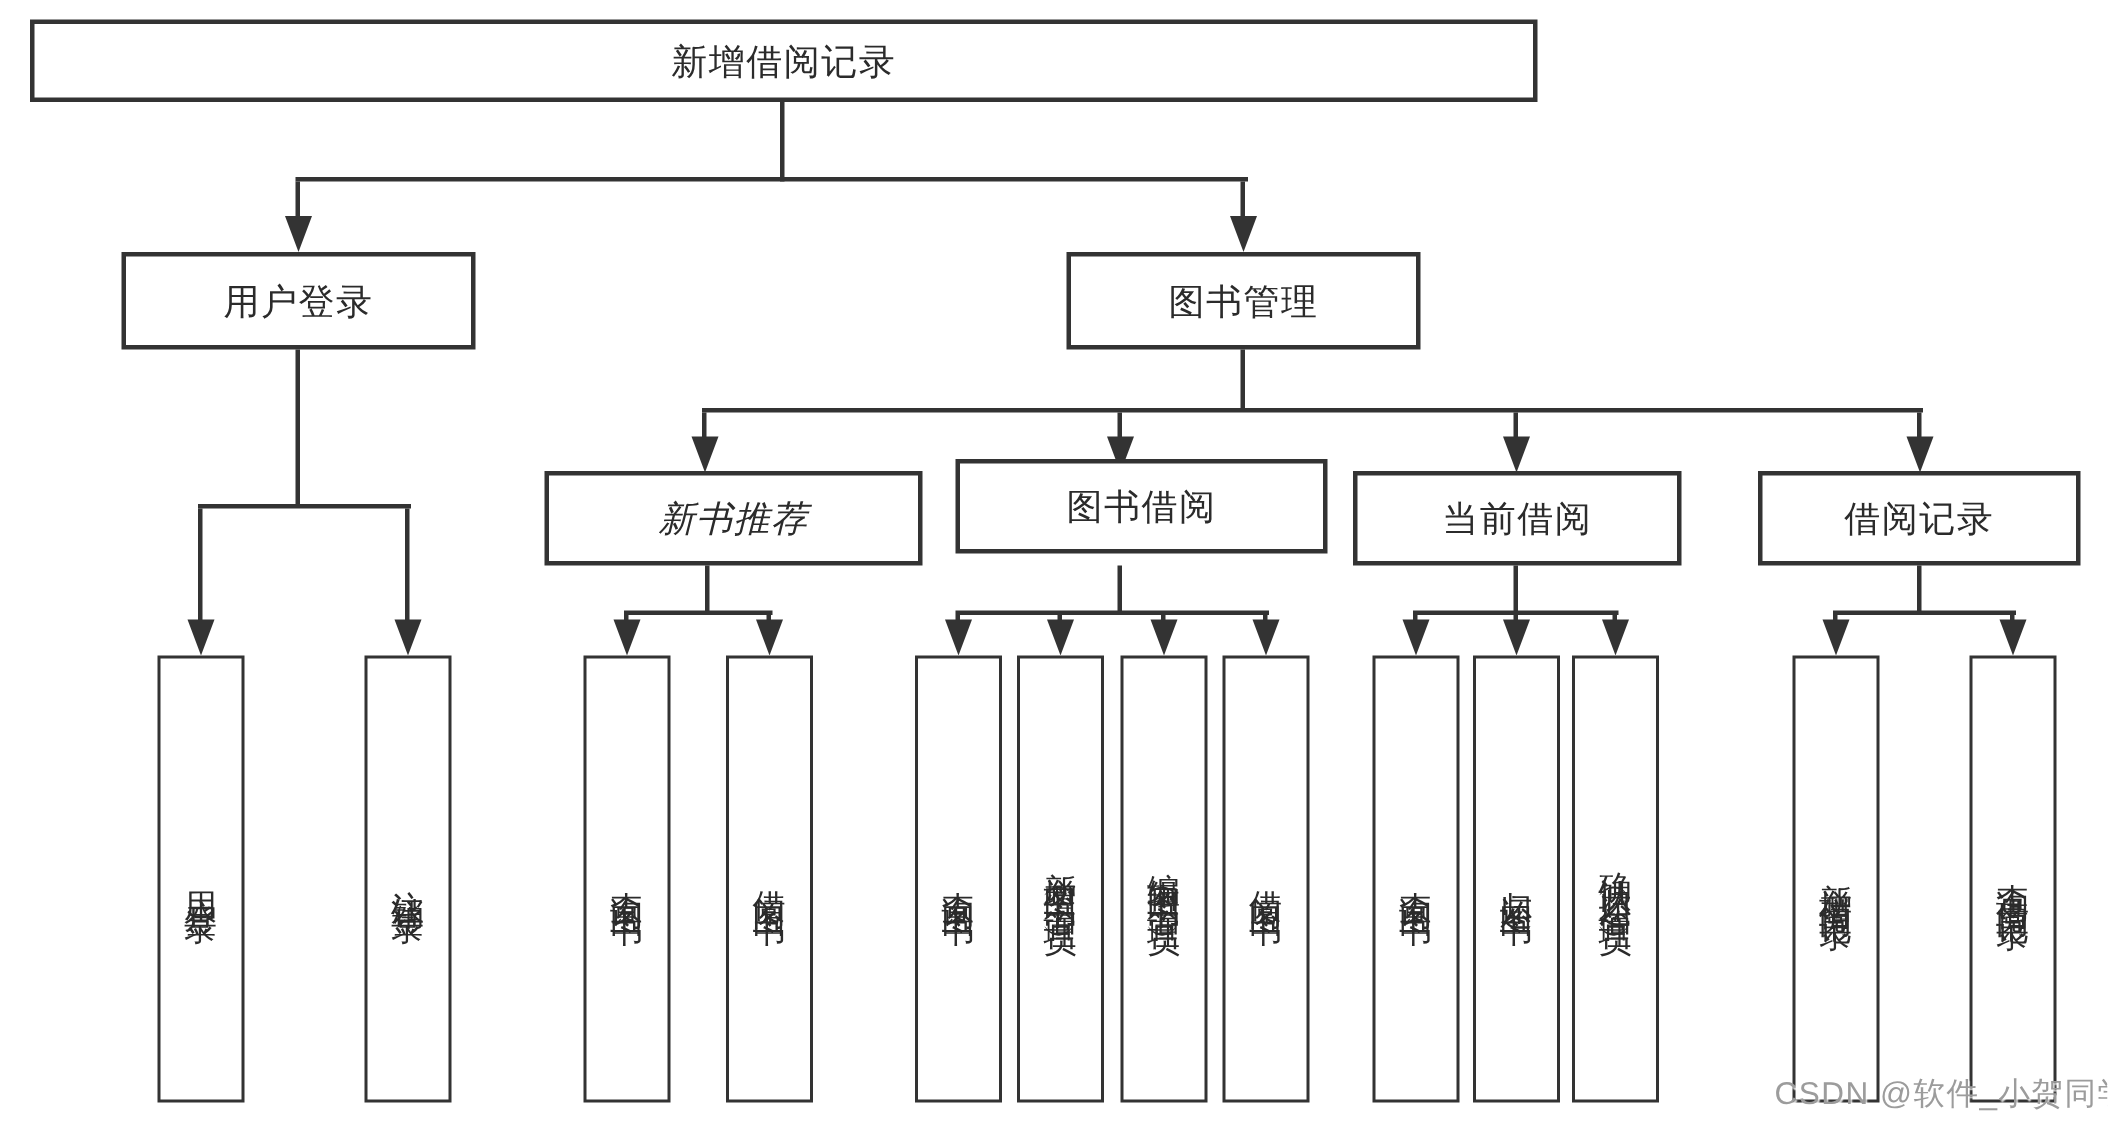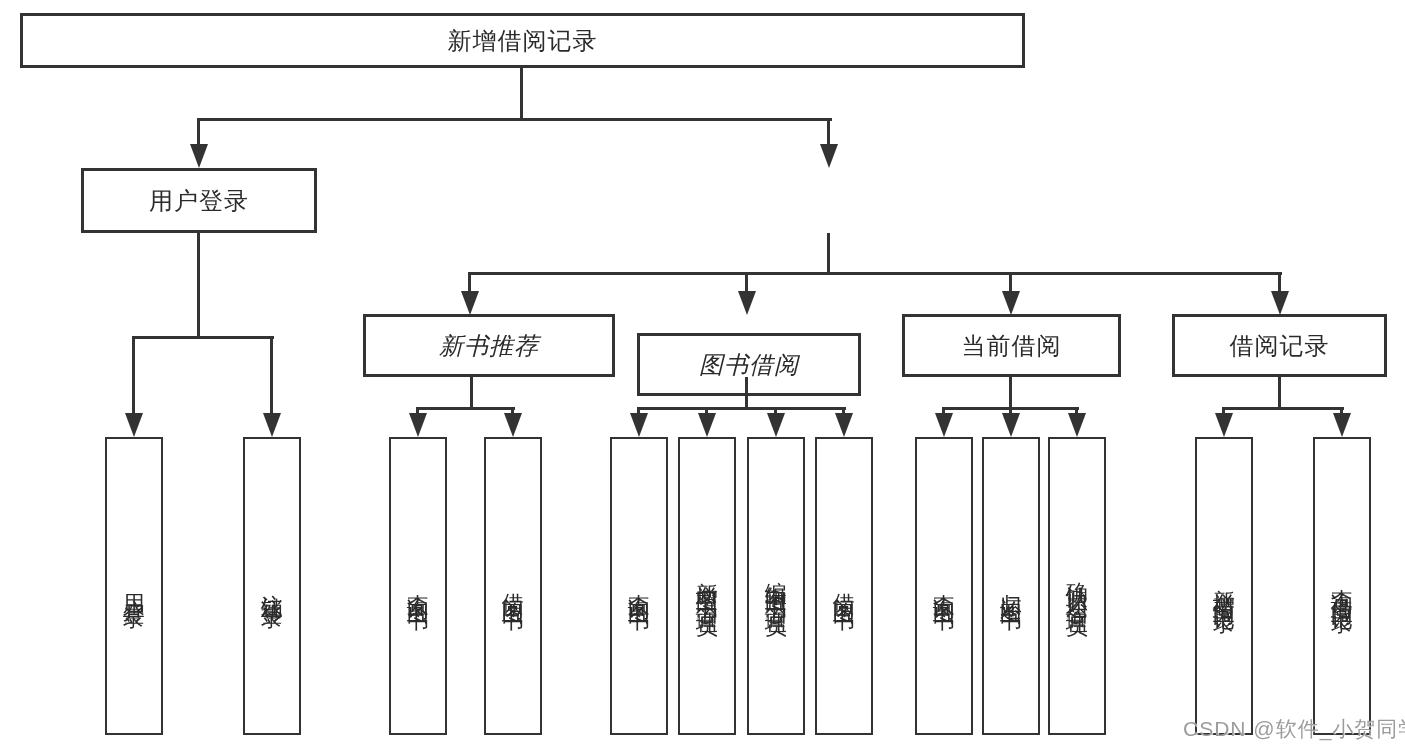--- a/index.html
+++ b/index.html
@@ -30,20 +30,23 @@
   <div class="v" style="left:520px;top:68px;height:53px;"></div>
   <div class="h" style="left:197px;top:118px;width:635px;"></div>
   <div class="v" style="left:197px;top:121px;height:23px;"></div>
   <div class="ah" style="left:190px;top:144px;"></div>
   <div class="v" style="left:827px;top:121px;height:23px;"></div>
   <div class="ah" style="left:820px;top:144px;"></div>
 
   <div class="node" style="left:81px;top:168px;width:236px;height:65px;">
     <span>用户登录</span>
   </div>
+  <div class="node" style="left:711px;top:168px;width:236px;height:65px;">
+    <span>图书管理</span>
+  </div>
 
   <div class="v" style="left:197px;top:233px;height:104px;"></div>
   <div class="h" style="left:132px;top:336px;width:142px;"></div>
   <div class="v" style="left:132px;top:339px;height:76px;"></div>
   <div class="ah" style="left:125px;top:413px;"></div>
   <div class="v" style="left:270px;top:339px;height:76px;"></div>
   <div class="ah" style="left:263px;top:413px;"></div>
 
   <div class="v" style="left:827px;top:233px;height:41px;"></div>
   <div class="h" style="left:468px;top:272px;width:814px;"></div>
@@ -52,21 +55,21 @@
   <div class="v" style="left:745px;top:275px;height:18px;"></div>
   <div class="ah" style="left:738px;top:291px;"></div>
   <div class="v" style="left:1009px;top:275px;height:18px;"></div>
   <div class="ah" style="left:1002px;top:291px;"></div>
   <div class="v" style="left:1278px;top:275px;height:18px;"></div>
   <div class="ah" style="left:1271px;top:291px;"></div>
 
   <div class="node" style="left:363px;top:314px;width:252px;height:63px;font-style:italic;">
     <span>新书推荐</span>
   </div>
-  <div class="node" style="left:637px;top:333px;width:224px;height:63px;font-style:italic;">
+  <div class="node" style="left:637px;top:306px;width:248px;height:63px;">
     <span>图书借阅</span>
   </div>
   <div class="node" style="left:902px;top:314px;width:219px;height:63px;">
     <span>当前借阅</span>
   </div>
   <div class="node" style="left:1172px;top:314px;width:215px;height:63px;font-family:Liberation Serif, serif;">
     <span>借阅记录</span>
   </div>
 
   <div class="v" style="left:470px;top:377px;height:31px;"></div>

